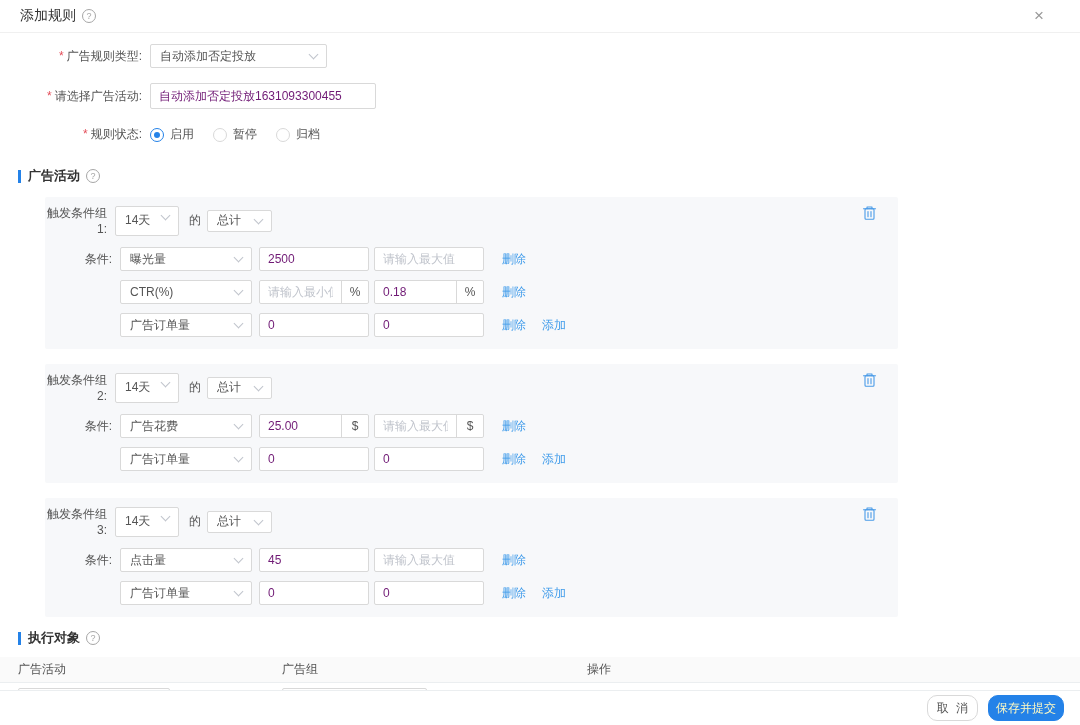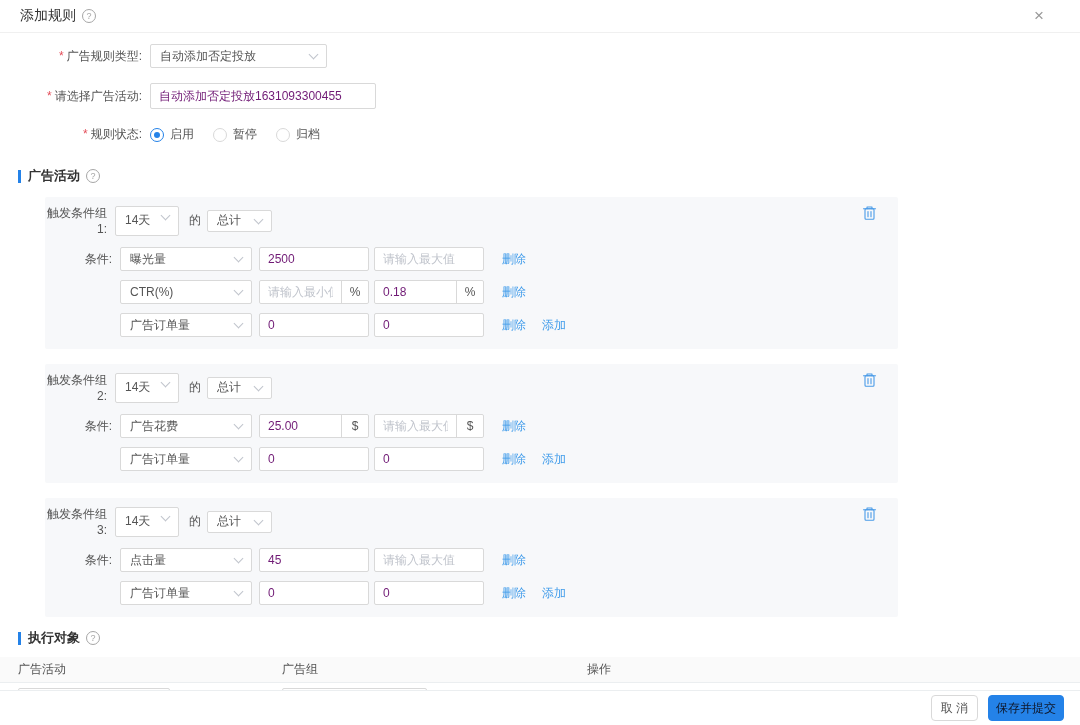--- a/index.html
+++ b/index.html
@@ -119,26 +119,26 @@
   }
   .chk[data-checked="true"] { background: #2482e8; border-color: #2482e8; }
   .chk .tick { display: none; color: #fff; font-size: 10px; line-height: 1; }
   .chk[data-checked="true"] .tick { display: block; }
   .modal-footer {
     position: absolute; left: 0; bottom: 0; width: 100%; height: 35px;
     border-top: 1px solid #ebeef0; background: #fff;
     display: flex; align-items: center; justify-content: flex-end; padding: 0 16px; gap: 10px;
   }
   .btn {
-    height: 26px; border-radius: 4px; font-size: 12px; cursor: pointer;
+    height: 26px; border-radius: 10px; font-size: 12px; cursor: pointer;
     display: inline-flex; align-items: center; justify-content: center;
-    font-family: Liberation Sans, sans-serif;
+    font-family: Liberation Mono, monospace;
   }
   .btn-cancel { background: #fff; border: 1px solid #d9d9d9; color: #555; padding: 0 9px; }
-  .btn-primary { background: #2482e8; border: 1px solid #2482e8; color: #0f172a; padding: 0 7px; }
+  .btn-primary { background: #2482e8; border: 1px solid #2482e8; color: #fef9c3; padding: 0 7px; }
 </style>
 </head>
 <body>
 
 <div class="modal-header">
   <span class="modal-title">添加规则</span>
   <span class="help-icon">?</span>
   <span class="close-btn">×</span>
 </div>
 

